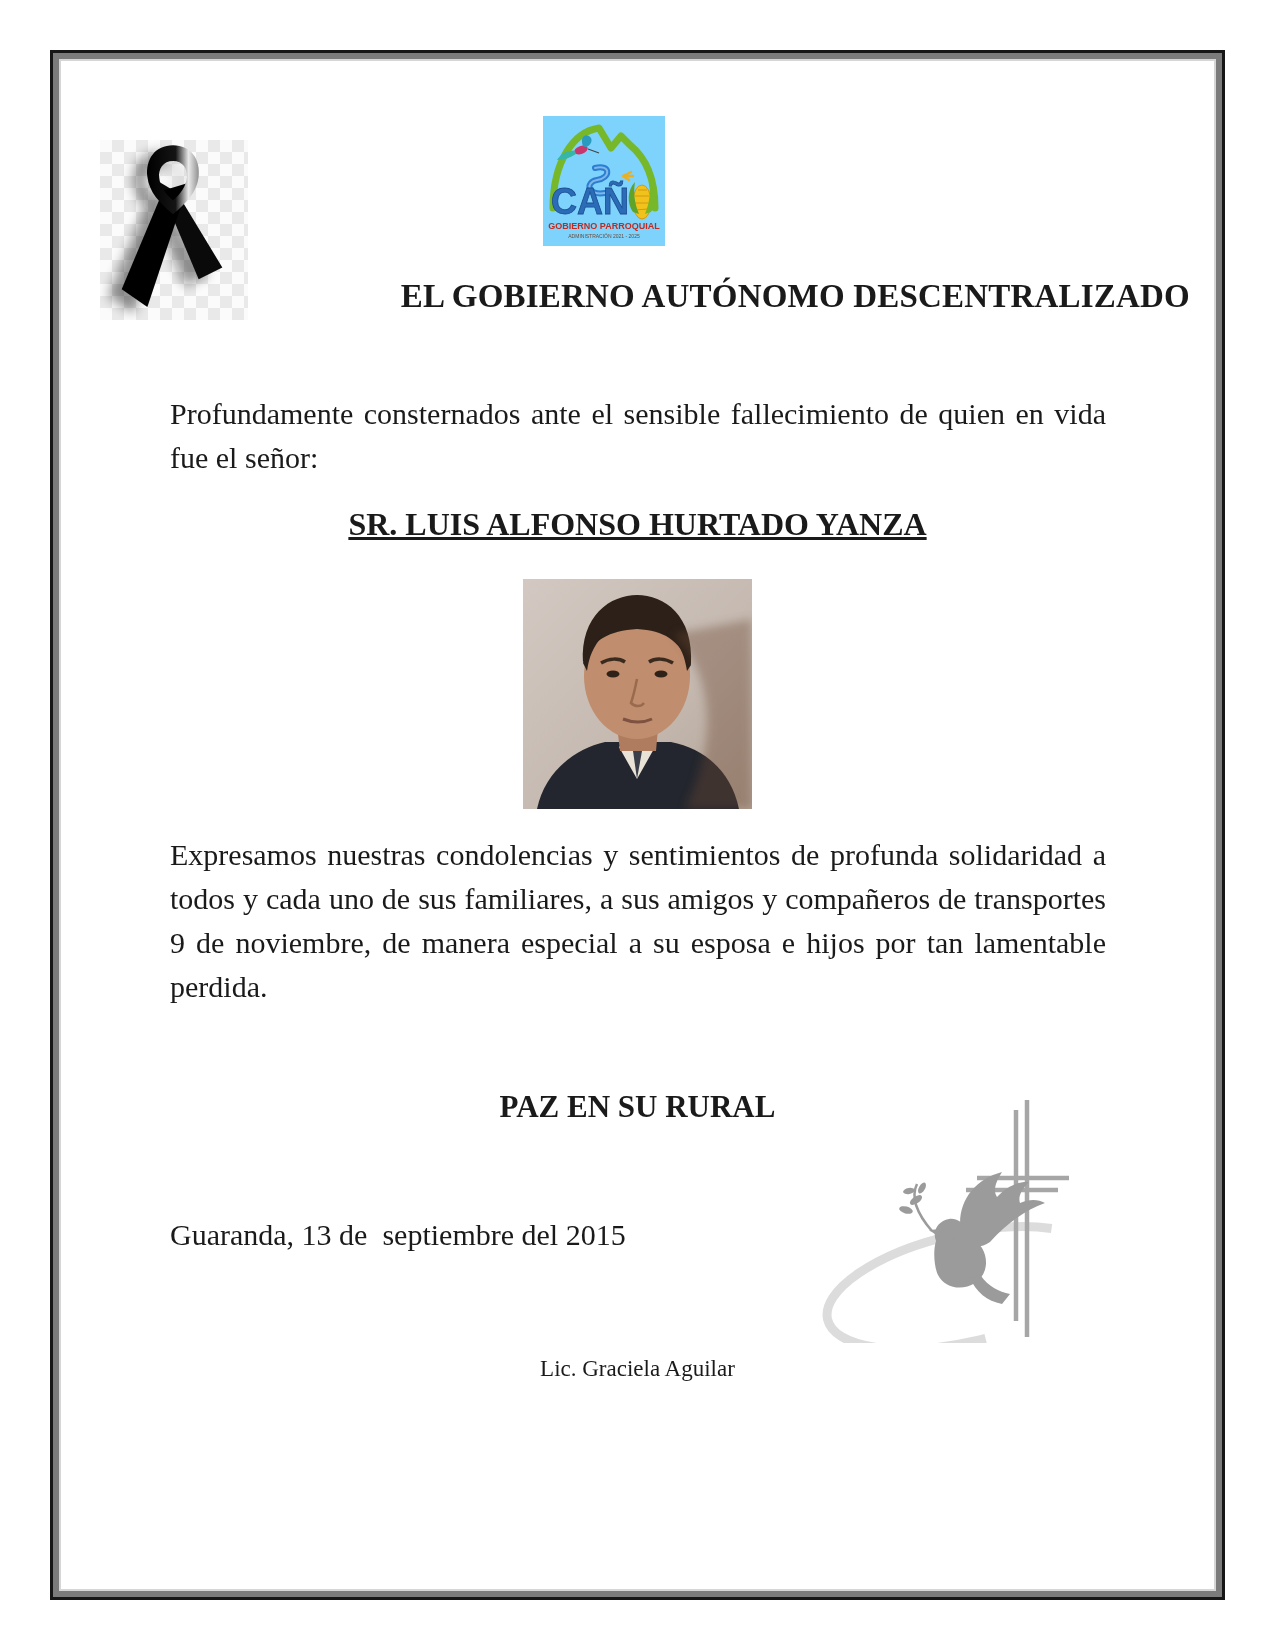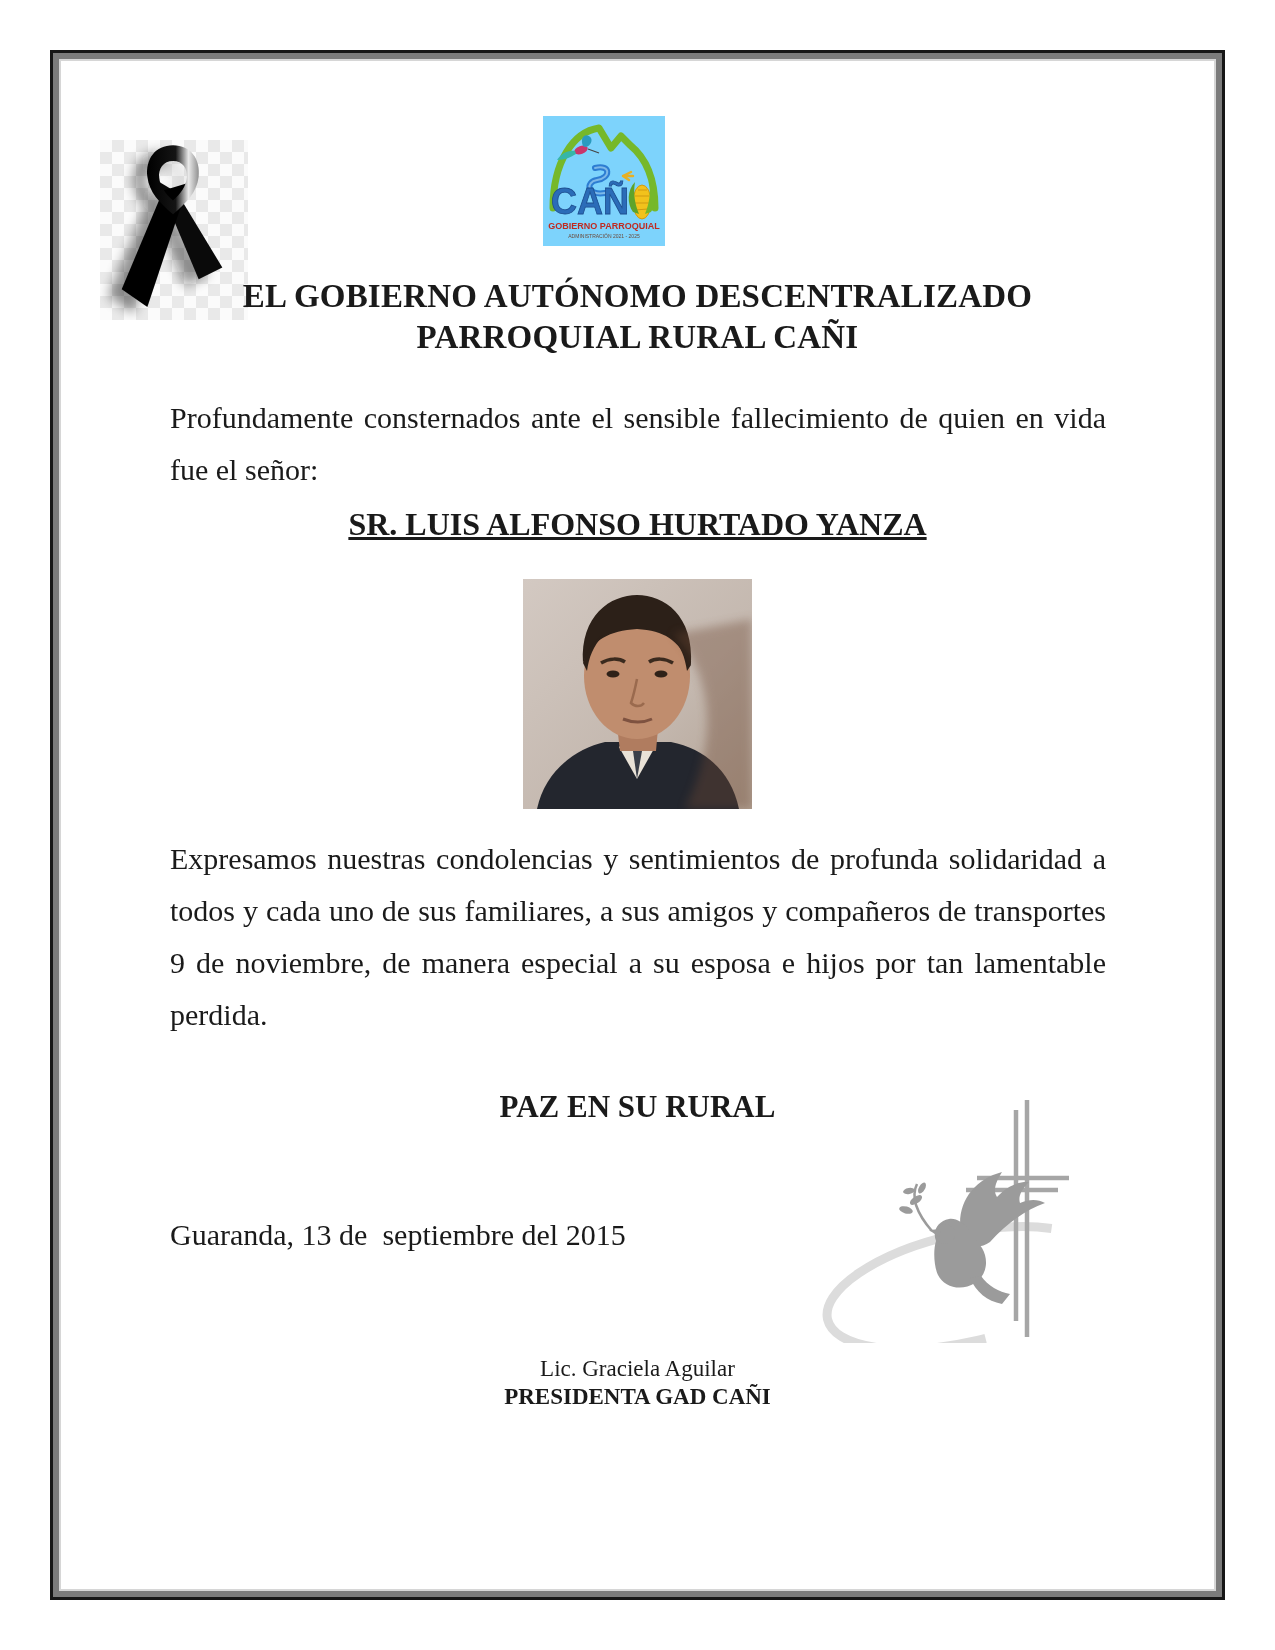--- a/index.html
+++ b/index.html
@@ -22,26 +22,26 @@
     background-image:
       linear-gradient(45deg,#e9e9e9 25%,transparent 25%,transparent 75%,#e9e9e9 75%),
       linear-gradient(45deg,#e9e9e9 25%,transparent 25%,transparent 75%,#e9e9e9 75%);
     background-size:24px 24px;
     background-position:0 0,12px 12px;
   }
 
   .logo-box{left:543px;top:116px;width:122px;height:130px;background:#7dd3fc;}
 
   .org-title{
-    left:85px;right:85px;top:276px;text-align:center;
+    left:85px;right:85px;top:276px;text-align:right;
     font-weight:bold;font-size:33px;line-height:41px;letter-spacing:.2px;
   }
   .para{
     left:170px;width:936px;text-align:justify;
-    font-size:30px;line-height:52px;
+    font-size:30px;line-height:44px;
   }
   .intro{top:392px;}
   .deceased-name{
     left:85px;right:85px;top:506px;text-align:center;
     font-weight:bold;font-size:32px;text-decoration:underline;
   }
   .photo-box{left:523px;top:579px;width:229px;height:230px;overflow:hidden;}
   .condolence{top:833px;}
   .tribute{
     left:85px;right:85px;top:1089px;text-align:center;
@@ -110,21 +110,20 @@
     <path d="M90,96 C84,88 84,74 92,66 C90,78 92,88 96,98 Z" fill="#5ea32a"></path>
     <path d="M108,96 C114,88 114,74 106,66 C108,78 106,88 102,98 Z" fill="#76b82a"></path>
 
     <text x="61" y="113" text-anchor="middle" font-family="Liberation Sans, sans-serif" font-weight="bold" font-size="9" fill="#c02a20">GOBIERNO PARROQUIAL</text>
     <text x="61" y="122" text-anchor="middle" font-family="Liberation Sans, sans-serif" font-size="5" fill="#6b4a3a">ADMINISTRACIÓN 2021 - 2025</text>
   </svg>
 </div>
 
 <div class="abs org-title">
   <div>EL GOBIERNO AUTÓNOMO DESCENTRALIZADO</div>
-  <div>PARROQUIAL RURAL CAÑI</div>
 </div>
 
 <div class="abs para intro">Profundamente consternados ante el sensible fallecimiento de quien en vida fue el señor:</div>
 
 <div class="abs deceased-name">SR. LUIS ALFONSO HURTADO YANZA</div>
 
 <div class="abs photo-box">
   <svg width="229" height="230" viewBox="0 0 229 230">
     <defs>
       <linearGradient id="bgGrad" x1="0" y1="0" x2="1" y2="1">
@@ -195,14 +194,13 @@
       <ellipse cx="94" cy="172" rx="7" ry="3.5" transform="rotate(15 94 172)"></ellipse>
       <ellipse cx="110" cy="150" rx="6" ry="3" transform="rotate(-60 110 150)"></ellipse>
       <ellipse cx="97" cy="153" rx="6" ry="3" transform="rotate(-10 97 153)"></ellipse>
     </g>
     <path d="M120,193 C112,184 107,176 104,167 C102,160 102,152 105,146" fill="none" stroke="#9b9b9b" stroke-width="2.5"></path>
   </svg>
 </div>
 
 <div class="abs signature">
   <div class="sig-name">Lic. Graciela Aguilar</div>
-  <div class="sig-title">PRESIDENTA GAD CAÑI</div>
 </div>
 
 </body></html>

